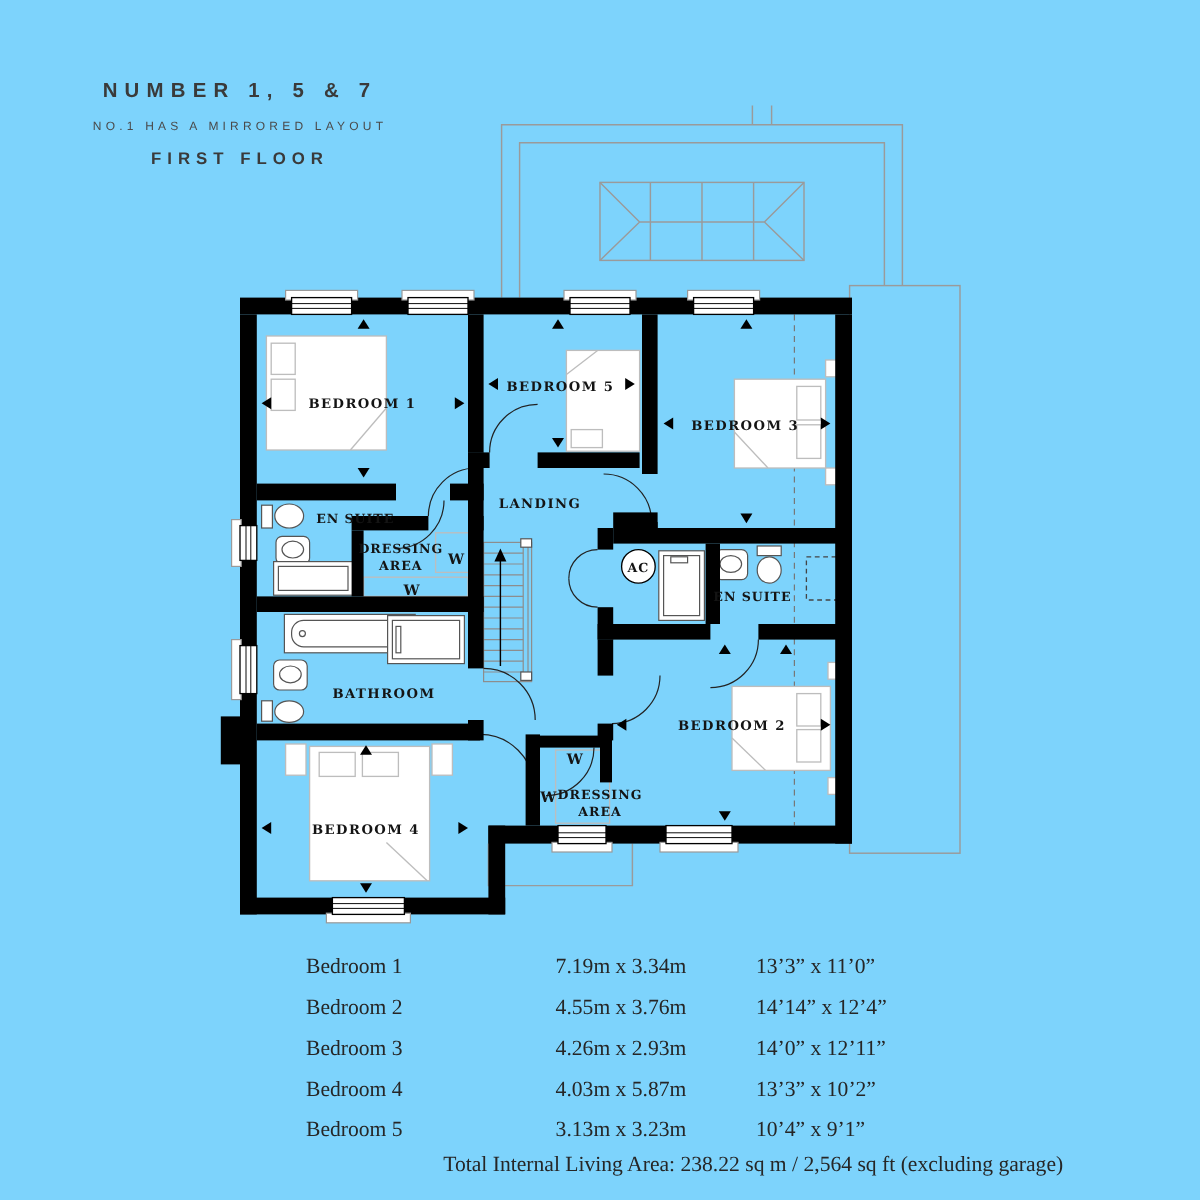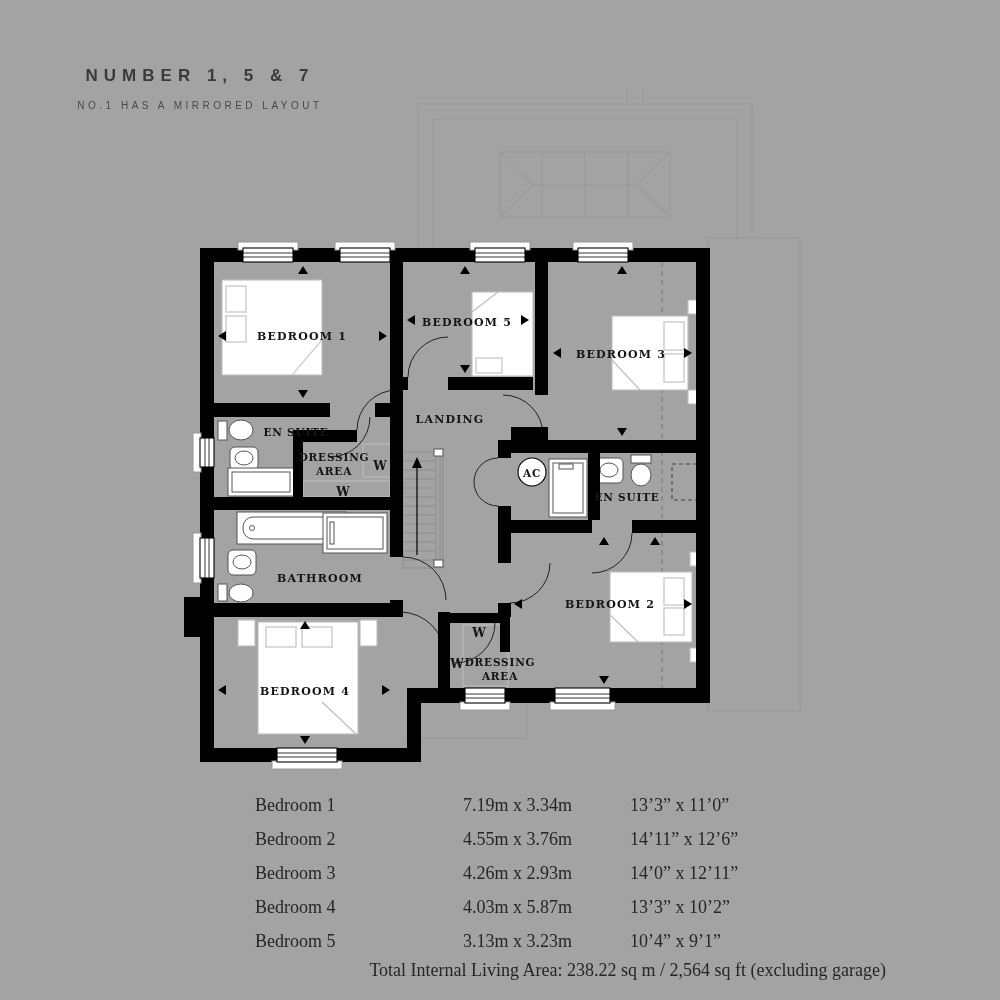--- a/index.html
+++ b/index.html
@@ -1,16 +1,16 @@
 <!DOCTYPE html>
 <html><head>
 <meta charset="utf-8">
 <style>
   html,body{margin:0;padding:0;background:#fff;}
-  #canvas{position:relative;width:1000px;height:1000px;background:#a3a3a3;overflow:hidden;
+  #canvas{position:relative;width:1000px;height:1000px;background:#7dd3fc;overflow:hidden;
           font-family:"Liberation Serif", serif;color:#1f1f1f;}
   
   .title-block{position:absolute;left:30px;top:66px;width:340px;text-align:center;
                font-family:"Liberation Sans", sans-serif;color:#3a3a3a;}
   .title-main{font-size:17px;font-weight:bold;letter-spacing:6px;white-space:nowrap;}
   .title-sub{font-size:10px;letter-spacing:3.5px;margin-top:14px;color:#4a4a4a;white-space:nowrap;}
   .title-floor{font-size:14px;font-weight:bold;letter-spacing:5px;margin-top:13px;white-space:nowrap;}
   
   svg{position:absolute;left:0;top:0;}
   .wall{fill:#000;}
@@ -41,20 +41,21 @@
               font-size:18px;color:#262626;}
 </style>
 </head>
 <body>
 
 <div id="canvas">
 
   <div class="title-block">
     <div class="title-main">NUMBER 1, 5 &amp; 7</div>
     <div class="title-sub">NO.1 HAS A MIRRORED LAYOUT</div>
+    <div class="title-floor">FIRST FLOOR</div>
   </div>
 
   <svg width="1000" height="1000" viewBox="0 0 1000 1000">
 
     <g>
       <path class="roofline" d="M418,248 V104 H752 V238"></path>
       <path class="roofline" d="M433,248 V119 H737 V238"></path>
       <path class="roofline" d="M627,88 V104 M643,88 V104"></path>
       <rect class="roofline" x="500" y="152" width="170" height="65"></rect>
       <path class="roofline" d="M533,185 H637 M500,152 L533,185 M500,217 L533,185 M670,152 L637,185 M670,217 L637,185 M542,152 V217 M585,152 V217 M628,152 V217"></path>
@@ -335,21 +336,21 @@
 
   <div class="dims">
     <div class="dims-row">
       <span class="dims-room">Bedroom 1</span>
       <span class="dims-metric">7.19m x 3.34m</span>
       <span class="dims-imperial">13’3” x 11’0”</span>
     </div>
     <div class="dims-row">
       <span class="dims-room">Bedroom 2</span>
       <span class="dims-metric">4.55m x 3.76m</span>
-      <span class="dims-imperial">14’11” x 12’6”</span>
+      <span class="dims-imperial">14’14” x 12’4”</span>
     </div>
     <div class="dims-row">
       <span class="dims-room">Bedroom 3</span>
       <span class="dims-metric">4.26m x 2.93m</span>
       <span class="dims-imperial">14’0” x 12’11”</span>
     </div>
     <div class="dims-row">
       <span class="dims-room">Bedroom 4</span>
       <span class="dims-metric">4.03m x 5.87m</span>
       <span class="dims-imperial">13’3” x 10’2”</span>

